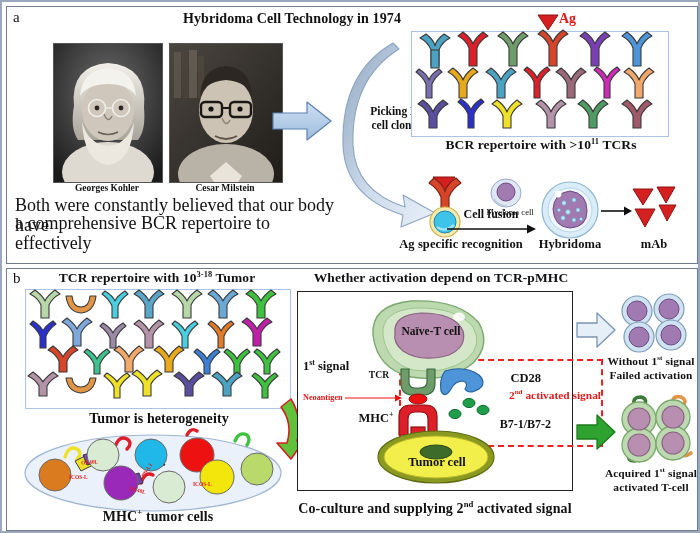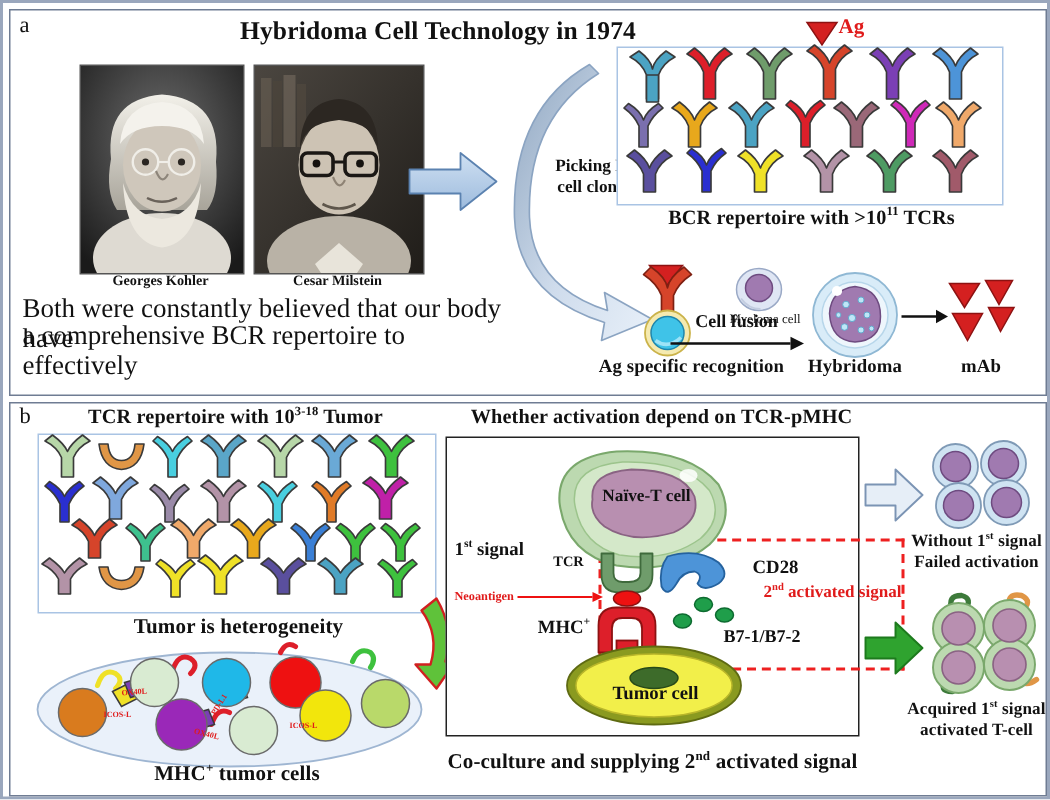--- a/index.html
+++ b/index.html
@@ -34,21 +34,21 @@
 </style>
 </head>
 <body>
 
 <div class="fig">
 
   <div class="panel" id="panel-a">
 
     <div class="plabel" style="left:6px;top:2px;">a</div>
 
-    <div class="ttl" style="left:120px;top:4px;width:330px;font-size:17px;">Hybridoma Cell Technology in 1974</div>
+    <div class="ttl" style="left:120px;top:4px;width:330px;font-size:14px;">Hybridoma Cell Technology in 1974</div>
 
     <div class="portrait" style="left:46px;top:36px;width:108px;height:138px;">
       <svg width="108" height="138" viewBox="0 0 108 138">
         <defs>
           <radialGradient id="gk-bg" cx="50%" cy="35%" r="75%">
             <stop offset="0%" stop-color="#6d6d6d"></stop>
               <stop offset="100%" stop-color="#1a1a1a"></stop>
           </radialGradient>
           <linearGradient id="gk-hair" x1="0" y1="0" x2="0" y2="1">
             <stop offset="0%" stop-color="#f2f0e9"></stop>
@@ -484,32 +484,32 @@
         <path d="M50 1.6 L57 5 L50 8.4 Z" fill="#ee1111"></path>
       </svg>
     </div>
 
     <div class="sv" style="left:432px;top:98px;">
       <svg width="52" height="40" viewBox="0 0 52 40">
         <path d="M6 4 Q26 -2 40 8 Q48 16 40 22 Q30 28 26 22 Q30 16 24 14
                  Q16 14 12 22 Q6 32 2 24 Q0 12 6 4Z" fill="#4d94d8" stroke="#25629e" stroke-width="1.2" stroke-linejoin="round"></path>
       </svg>
     </div>
-    <div class="lbl" style="left:486px;top:102px;width:48px;font-size:12.5px;text-align:center;">CD28</div>
+    <div class="lbl" style="left:486px;top:102px;width:48px;font-size:12.5px;text-align:right;">CD28</div>
 
     <div class="sv" style="left:436px;top:128px;">
       <svg width="48" height="30" viewBox="0 0 48 30">
         <g fill="#1f9e4a" stroke="#0d6b30" stroke-width="1">
           <ellipse cx="26" cy="6" rx="6" ry="4.6"></ellipse>
           <ellipse cx="40" cy="13" rx="6" ry="4.6"></ellipse>
           <ellipse cx="12" cy="17" rx="6" ry="4.6"></ellipse>
         </g>
       </svg>
     </div>
-    <div class="lbl" style="left:458px;top:148px;width:86px;font-size:12px;text-align:center;">B7-1/B7-2</div>
+    <div class="lbl" style="left:458px;top:148px;width:86px;font-size:12px;text-align:right;">B7-1/B7-2</div>
 
     <div class="lbl red" style="left:490px;top:120px;width:104px;font-size:11.4px;text-align:right;">
       <span>2</span><span class="sup">nd</span><span> activated signal</span>
     </div>
 
     <div class="sv" style="left:368px;top:158px;">
       <svg width="122" height="58" viewBox="0 0 122 58">
         <ellipse cx="61" cy="30" rx="58" ry="26" fill="#8a9a20" stroke="#5e6a12" stroke-width="1.2"></ellipse>
         <ellipse cx="61" cy="30" rx="52" ry="21" fill="#f2ef4a" stroke="#b9b62a" stroke-width="1"></ellipse>
         <ellipse cx="61" cy="25" rx="16" ry="7" fill="#3d6b2a" stroke="#274a18" stroke-width="1"></ellipse>

